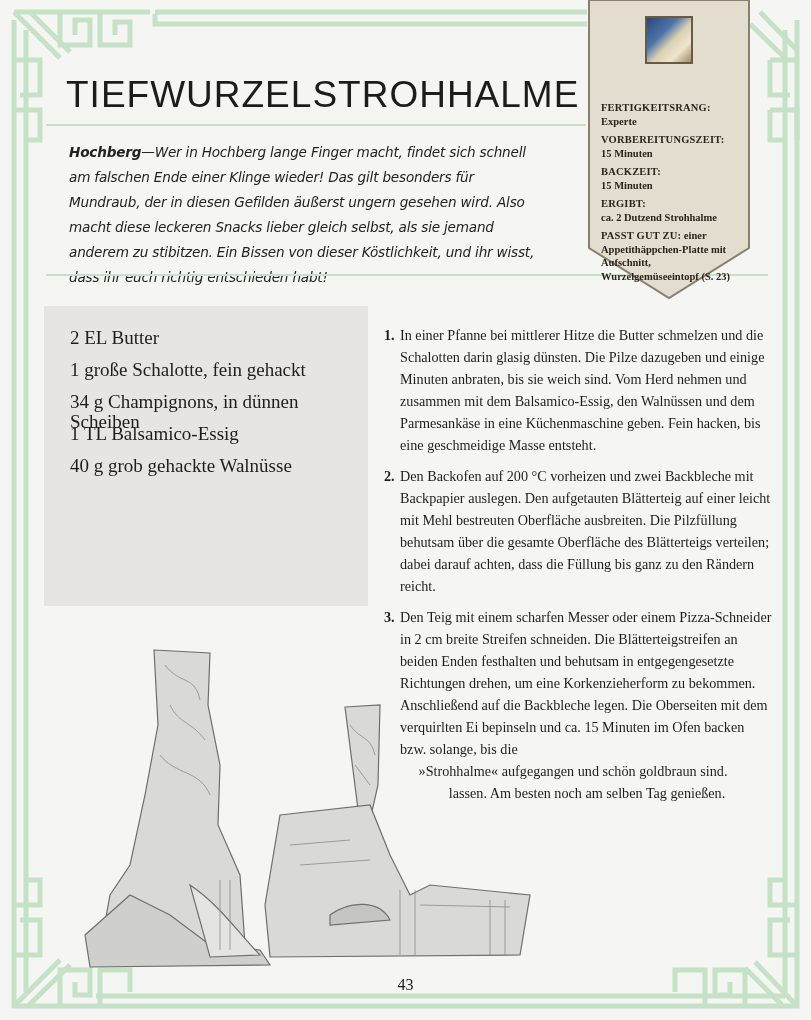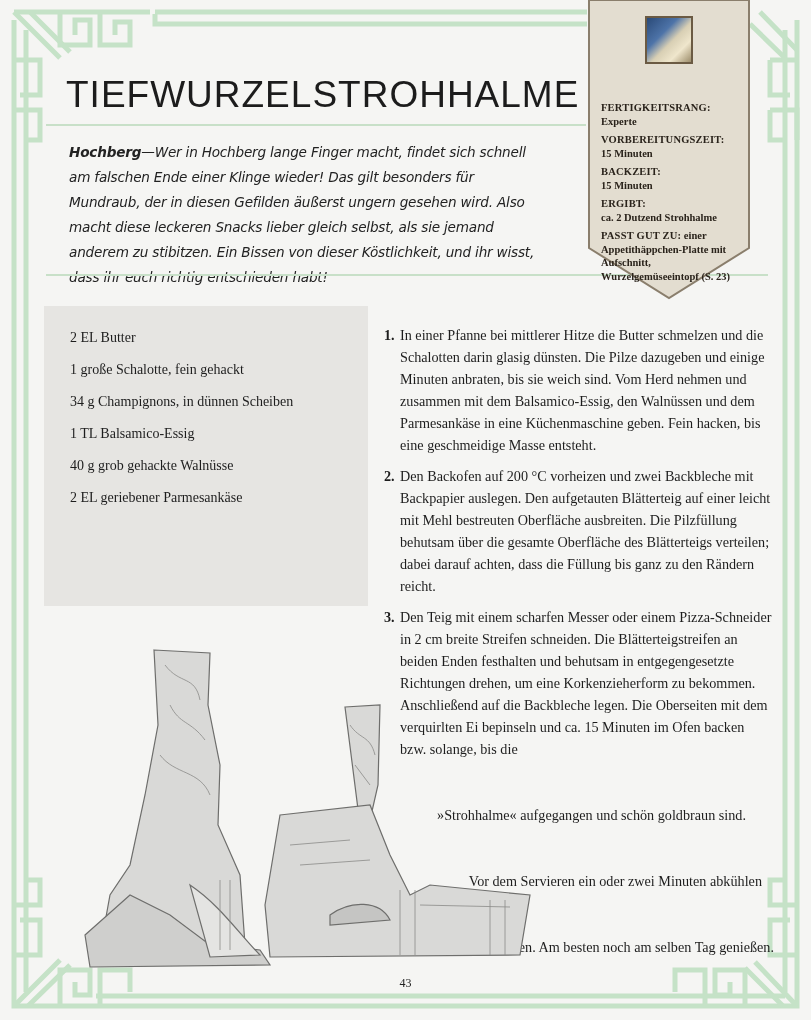--- a/index.html
+++ b/index.html
@@ -15,29 +15,29 @@
   .banner { position:absolute; left:588px; top:0; width:162px; height:300px; }
   .banner svg { position:absolute; left:0; top:0; }
   .banner .thumb { position:absolute; left:57px; top:16px; width:48px; height:48px;
                    border:2px solid #6b5a43; background:linear-gradient(135deg,#2a4a78 0%,#4d73a8 35%,#d8cfb4 55%,#efe6cc 75%,#9c8c6a 100%); box-sizing:border-box; }
   .banner .info { position:absolute; left:13px; top:72px; width:140px; font-family:"Liberation Serif", serif;
                   font-size:10.5px; font-weight:bold; color:#2a231b; line-height:13.5px;margin-top:29px; }
   .banner .info .blk { margin-bottom:5px; }
   .banner .info .lbl { text-transform:uppercase; letter-spacing:0.2px; }
   .ingredients { position:absolute; left:44px; top:306px; width:324px; height:300px; background:#e6e5e2; }
   .ingredients ul { list-style:none; margin:0; padding:0; position:absolute; left:26px; top:22px; }
-  .ingredients li { font-family:"Liberation Serif", serif; font-size:14px; height:32px; line-height:20px; color:#1d1d1d; }
+  .ingredients li { font-family:"Liberation Serif", serif; font-size:19px; height:32px; line-height:20px; color:#1d1d1d; }
   .steps { position:absolute; left:384px; top:324px; width:390px; font-family:"Liberation Serif", serif;
            font-size:14.2px; line-height:22px; color:#1d1d1d; }
   .step { position:relative; padding-left:16px; margin-bottom:9px; }
   .step .num { position:absolute; left:0; top:0; font-weight:bold; }
-  .steptail { text-align:right; padding-right:8px;margin-top:44px; }
+  .steptail { text-align:center; padding-right:8px; }
   .illus { position:absolute; left:70px; top:645px; width:480px; height:330px; }
   .pagenum { position:absolute; left:0; width:811px; top:976px; text-align:center;
-             font-family:"Liberation Serif", serif; font-size:12px; color:#222; }
+             font-family:"Liberation Serif", serif; font-size:16px; color:#222; }
 </style>
 </head>
 <body>
 
 <svg class="border" width="811" height="1020" viewBox="0 0 811 1020">
   <g fill="none" stroke="#c5e2c7" stroke-width="5">
 
     <path d="M14,20 L14,1006 L797,1006 L797,20"></path>
     <path d="M26,30 L26,992"></path>
     <path d="M785,30 L785,992"></path>
@@ -97,38 +97,36 @@
   </div>
 </div>
 
 <div class="ingredients">
   <ul>
     <li>2 EL Butter</li>
     <li>1 große Schalotte, fein gehackt</li>
     <li>34 g Champignons, in dünnen Scheiben</li>
     <li>1 TL Balsamico-Essig</li>
     <li>40 g grob gehackte Walnüsse</li>
-    <li>2 EL geriebener Parmesankäse</li>
   </ul>
 </div>
 
 <div class="steps">
   <div class="step">
     <span class="num">1.</span>
     <span>In einer Pfanne bei mittlerer Hitze die Butter schmelzen und die Schalotten darin glasig dünsten. Die Pilze dazugeben und einige Minuten anbraten, bis sie weich sind. Vom Herd nehmen und zusammen mit dem Balsamico-Essig, den Walnüssen und dem Parmesankäse in eine Küchenmaschine geben. Fein hacken, bis eine geschmeidige Masse entsteht.</span>
   </div>
   <div class="step">
     <span class="num">2.</span>
     <span>Den Backofen auf 200 °C vorheizen und zwei Backbleche mit Backpapier auslegen. Den aufgetauten Blätterteig auf einer leicht mit Mehl bestreuten Oberfläche ausbreiten. Die Pilzfüllung behutsam über die gesamte Oberfläche des Blätterteigs verteilen; dabei darauf achten, dass die Füllung bis ganz zu den Rändern reicht.</span>
   </div>
   <div class="step">
     <span class="num">3.</span>
     <span>Den Teig mit einem scharfen Messer oder einem Pizza-Schneider in 2 cm breite Streifen schneiden. Die Blätterteigstreifen an beiden Enden festhalten und behutsam in entgegengesetzte Richtungen drehen, um eine Korkenzieherform zu bekommen. Anschließend auf die Backbleche legen. Die Oberseiten mit dem verquirlten Ei bepinseln und ca. 15 Minuten im Ofen backen bzw. solange, bis die</span>
     <div class="steptail" style="padding-right:28px;">»Strohhalme« aufgegangen und schön goldbraun sind.</div>
-    <div class="steptail" style="padding-right:12px;">Vor dem Servieren ein oder zwei Minuten abkühlen</div>
     <div class="steptail" style="padding-right:0;">lassen. Am besten noch am selben Tag genießen.</div>
   </div>
 </div>
 
 <svg class="illus" viewBox="0 0 480 330" width="480" height="330">
   <g fill="#d9d9d7" stroke="#6e6e6c" stroke-width="1.2">
     <path d="M84,5 L140,8 L138,60 L150,120 L148,180 L170,230 L175,300 L30,305 L40,250 L60,220 L75,150 L88,80 Z"></path>
     <path d="M275,62 L310,60 L308,140 L300,175 L290,180 Z"></path>
     <path d="M210,170 L300,160 L320,210 L340,250 L360,240 L460,250 L450,310 L200,312 L195,260 Z"></path>
     <path d="M15,290 L60,250 L100,270 L140,300 L190,305 L200,320 L20,322 Z" fill="#cfcfcd"></path>

